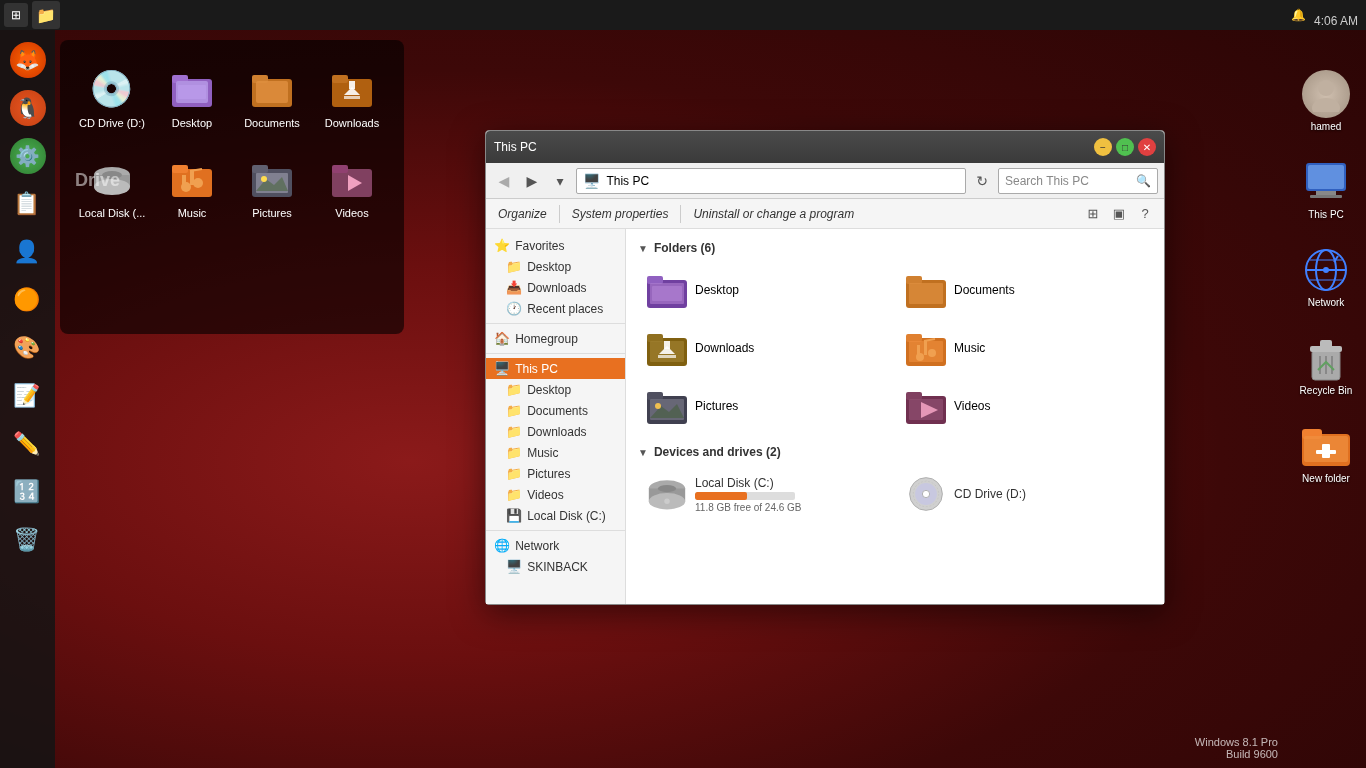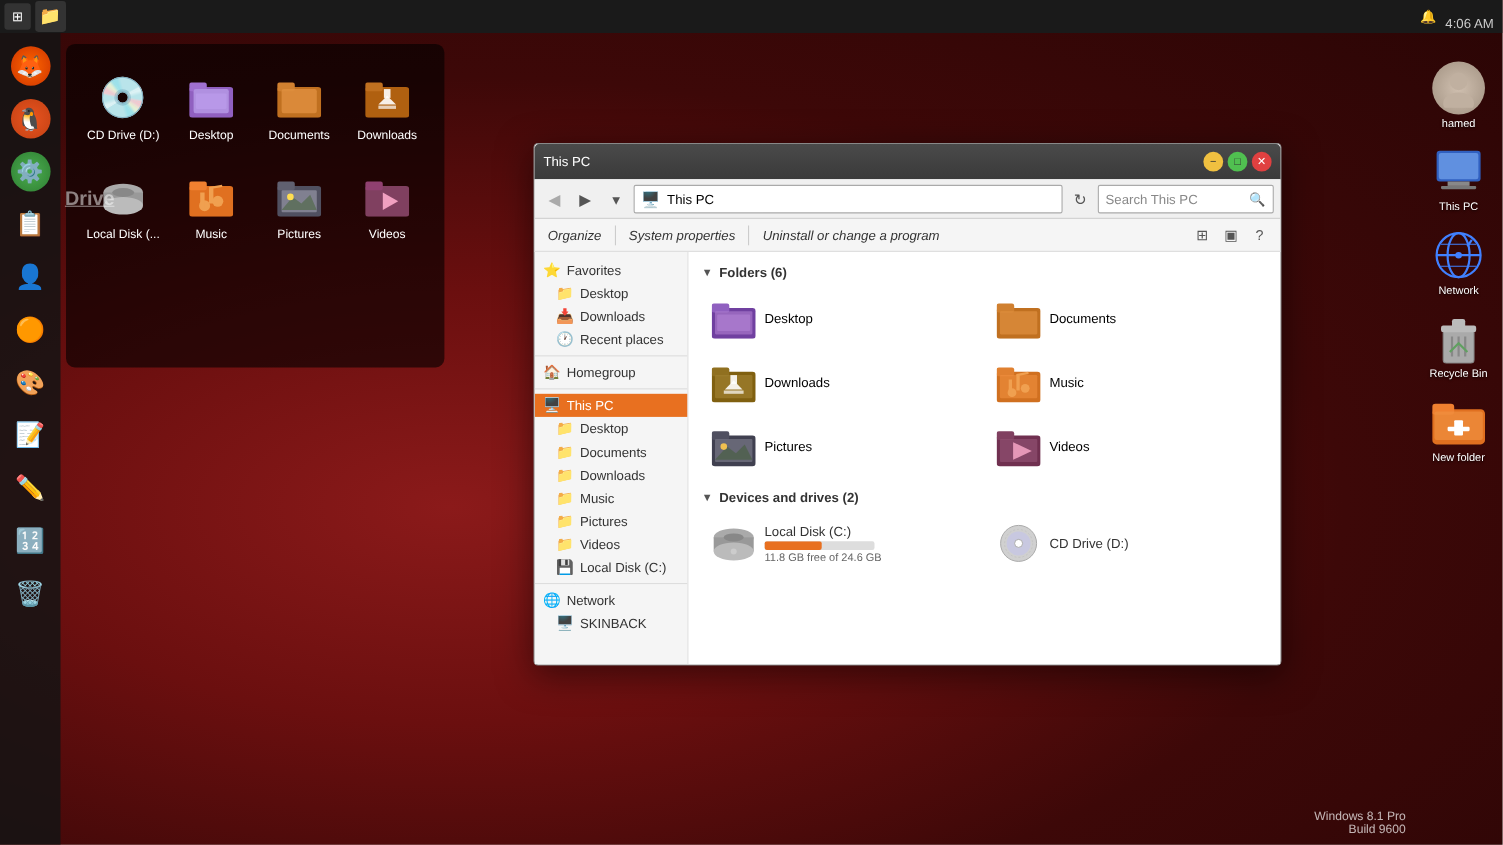--- a/index.html
+++ b/index.html
@@ -75,27 +75,27 @@
       display: flex; align-items: center; justify-content: center;
       border-radius: 8px;
       cursor: pointer;
       font-size: 22px;
       position: relative;
     }
 
     
     .right-dock {
       position: absolute;
-      right: 0; top: 32px; bottom: 0;
+      right: 0; top: 46px; bottom: 0;
       width: 80px;
       display: flex;
       flex-direction: column;
       align-items: center;
       padding-top: 20px;
-      gap: 6px;
+      gap: 18px;
       z-index: 50;
     }
     .right-dock-item {
       display: flex;
       flex-direction: column;
       align-items: center;
       gap: 3px;
       cursor: pointer;
       padding: 4px;
       border-radius: 4px;
@@ -139,26 +139,25 @@
     }
     .desktop-icon {
       width: 48px; height: 48px;
       display: flex; align-items: center; justify-content: center;
       font-size: 36px;
     }
 
     
     .drive-label {
       position: absolute;
-      left: 59px; top: 170px;
+      left: 75px; top: 170px;
       color: rgba(255,255,255,0.5);
       font-size: 18px;
       font-weight: bold;
       z-index: 45;
-      text-decoration: underline;
     }
 
     
     .explorer-window {
       position: absolute;
       left: 485px; top: 130px;
       width: 680px;
       height: 475px;
       background: #fff;
       border: 1px solid #888;

